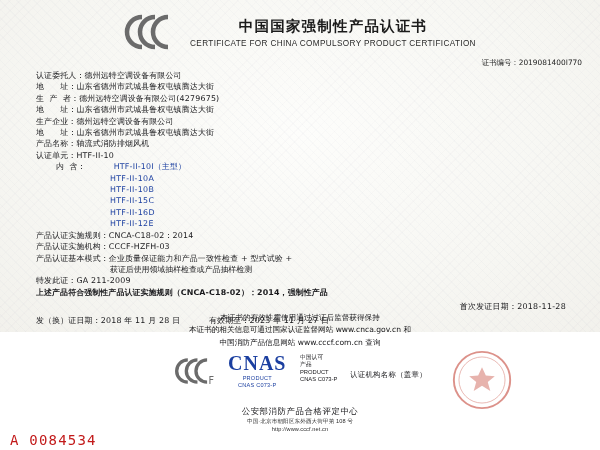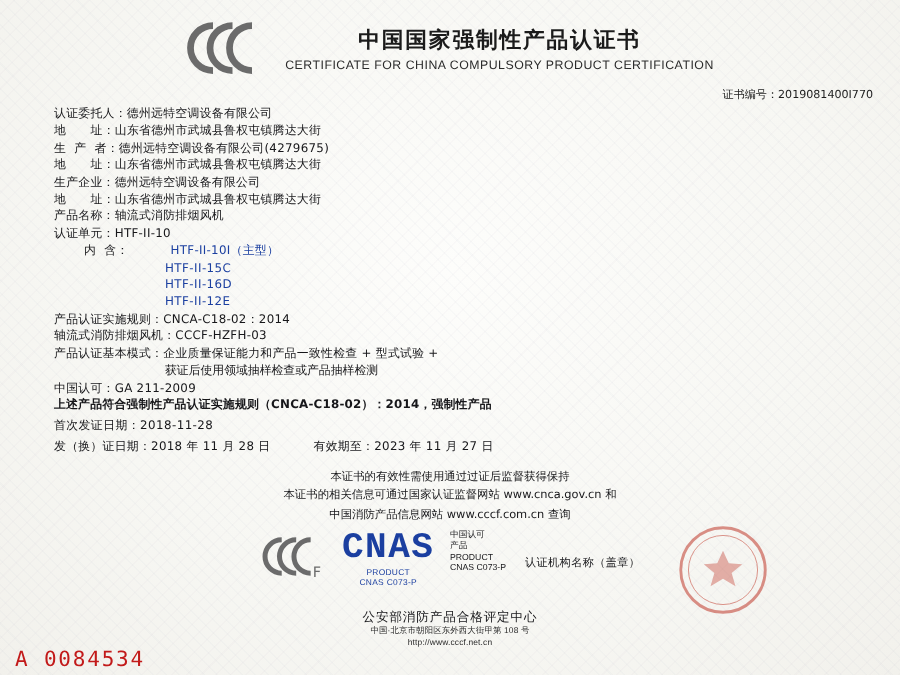--- a/index.html
+++ b/index.html
@@ -3,21 +3,21 @@
 <meta charset="utf-8">
 <style>
   html,body{margin:0;padding:0;}
   body{
     width:600px;height:450px;overflow:hidden;
     background:#ffffff;
     font-family:"Liberation Sans", sans-serif;
   }
   #cert{
     position:relative;
-    width:600px;height:450px;
+    width:600px;height:332px;
     background:
       radial-gradient(ellipse at 50% 40%, #fdfdfb 0%, #f7f7f3 60%, #f2f1ec 100%);
   }
   
   #cert:before{
     content:"";
     position:absolute;inset:0;
     background:
       repeating-linear-gradient(45deg, rgba(120,140,170,.035) 0 1px, transparent 1px 6px),
       repeating-linear-gradient(-45deg, rgba(150,120,160,.03) 0 1px, transparent 1px 7px);
@@ -65,40 +65,40 @@
     flex:1 1 auto;
     letter-spacing:.2px;
   }
   .blue{color:#1b3fa0;padding-left:28px;}
   .indent{padding-left:74px;}
   .models{margin-top:0;}
   .models .m{padding-left:74px;letter-spacing:.3px;}
   .note{letter-spacing:.15px;font-weight:bold;}
   .dates{
     margin-top:3px;
-    text-align:left;
+    text-align:right;
     letter-spacing:.3px;
   }
   .issue-row{margin-top:2px;letter-spacing:.2px;}
   
   .statement{
     position:absolute;left:0;top:312px;width:600px;
     text-align:center;
     font-family:"DejaVu Sans", sans-serif;
     font-size:7.6px;color:#17171a;line-height:12.4px;
   }
   
   .logos{
     position:absolute;left:0;top:352px;width:600px;height:60px;
   }
   .cccf{position:absolute;left:170px;top:2px;width:46px;height:34px;}
   .cnas{position:absolute;left:228px;top:0px;text-align:center;}
   .cnas .word{
-    font-family:Liberation Mono, monospace;
-    font-weight:bold;font-size:24px;letter-spacing:1px;color:#1b3fa0;
+    font-family:Liberation Serif, serif;
+    font-weight:bold;font-size:20px;letter-spacing:1px;color:#1b3fa0;
   }
   .cnas .sub{font-size:5.6px;color:#1b3fa0;line-height:7px;letter-spacing:.2px;}
   .china-prod{
     position:absolute;left:300px;top:2px;
     font-size:5.8px;color:#17171a;line-height:7.4px;text-align:left;
   }
   .seal-text{
     position:absolute;left:350px;top:18px;
     font-size:7.4px;color:#17171a;letter-spacing:.3px;
   }
@@ -176,40 +176,42 @@
     <div class="row">
       <span class="lbl">认证单元：</span>
       <span class="val">HTF-II-10</span>
     </div>
     <div class="row">
       <span class="lbl" style="padding-left:20px">内  含：</span>
       <span class="val blue">HTF-II-10I（主型）</span>
     </div>
 
     <div class="models">
+      <div class="m blue">HTF-II-10A</div>
+      <div class="m blue">HTF-II-10B</div>
       <div class="m blue">HTF-II-15C</div>
       <div class="m blue">HTF-II-16D</div>
       <div class="m blue">HTF-II-12E</div>
     </div>
 
     <div class="row">
       <span class="lbl">产品认证实施规则：</span>
       <span class="val">CNCA-C18-02：2014</span>
     </div>
     <div class="row">
-      <span class="lbl">轴流式消防排烟风机：</span>
+      <span class="lbl">产品认证实施机构：</span>
       <span class="val">CCCF-HZFH-03</span>
     </div>
     <div class="row">
       <span class="lbl">产品认证基本模式：</span>
       <span class="val">企业质量保证能力和产品一致性检查 + 型式试验 +</span>
     </div>
     <div class="indent">获证后使用领域抽样检查或产品抽样检测</div>
     <div class="row">
-      <span class="lbl">中国认可：</span>
+      <span class="lbl">特发此证：</span>
       <span class="val">GA 211-2009</span>
     </div>
     <div class="note">上述产品符合强制性产品认证实施规则（CNCA-C18-02）：2014，强制性产品</div>
 
     <div class="dates">
       <span>首次发证日期：</span><span>2018-11-28</span>
     </div>
     <div class="issue-row">
       <span>发（换）证日期：</span><span>2018 年 11 月 28 日</span>
       <span style="margin-left:26px">有效期至：</span><span>2023 年 11 月 27 日</span>

